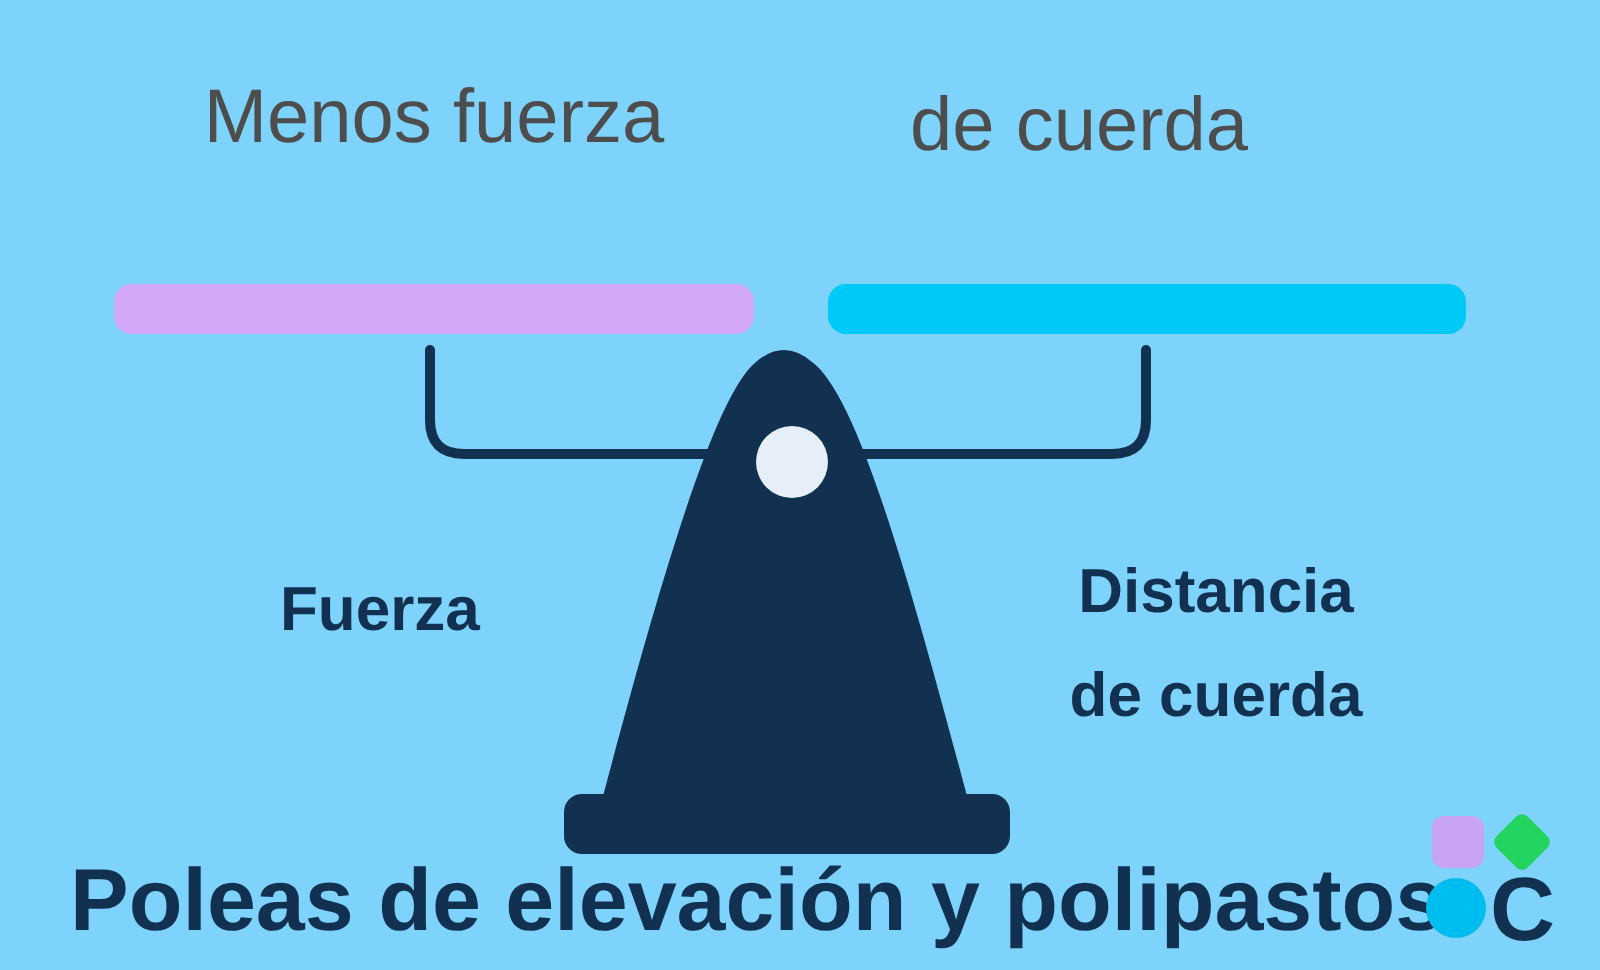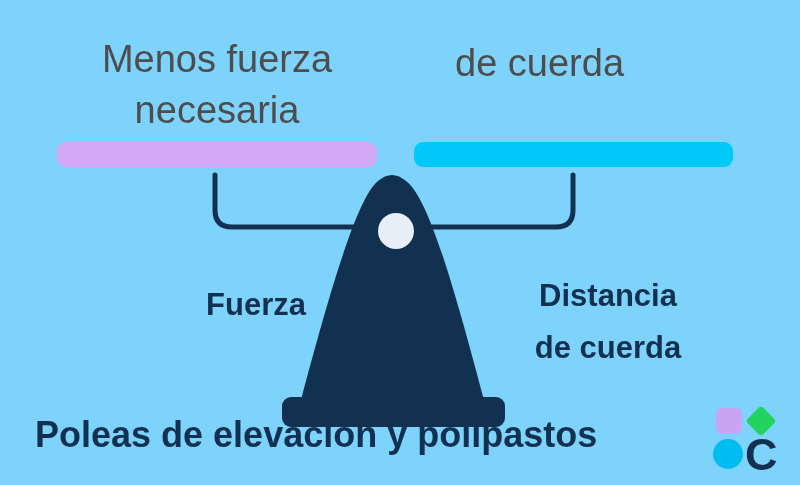--- a/index.html
+++ b/index.html
@@ -67,37 +67,37 @@
   .side-label {
     color: #12304f;
     font-weight: 700;
     font-size: 31px;
     line-height: 52px;
   }
   .side-label-left {
     left: 140px;
     top: 279px;
     width: 166px;
-    text-align: right;
+    text-align: left;
   }
   .side-label-right {
     left: 498px;
     top: 270px;
     width: 220px;
     text-align: center;
   }
   .side-label span { display: block; }
 
   
   .main-title {
     left: 35px;
-    top: 415px;
+    top: 431px;
     color: #12304f;
     font-weight: 700;
-    font-size: 36px;
+    font-size: 44px;
     line-height: 40px;
     white-space: nowrap;
   }
 
   
   .logo {
     left: 713px;
     top: 405px;
     width: 70px;
     height: 70px;
@@ -136,21 +136,20 @@
     line-height: 45px;
   }
 </style>
 </head>
 <body>
 
 <div class="canvas">
 
   <div class="abs top-label top-label-left">
     <span>Menos fuerza</span>
-    <span>necesaria</span>
   </div>
 
   <div class="abs top-label top-label-right">
     <span>de cuerda</span>
   </div>
 
   <div class="abs bar bar-left"></div>
   <div class="abs bar bar-right"></div>
 
   <svg class="abs svg-layer" width="800" height="485" viewBox="0 0 800 485" xmlns="http://www.w3.org/2000/svg">

